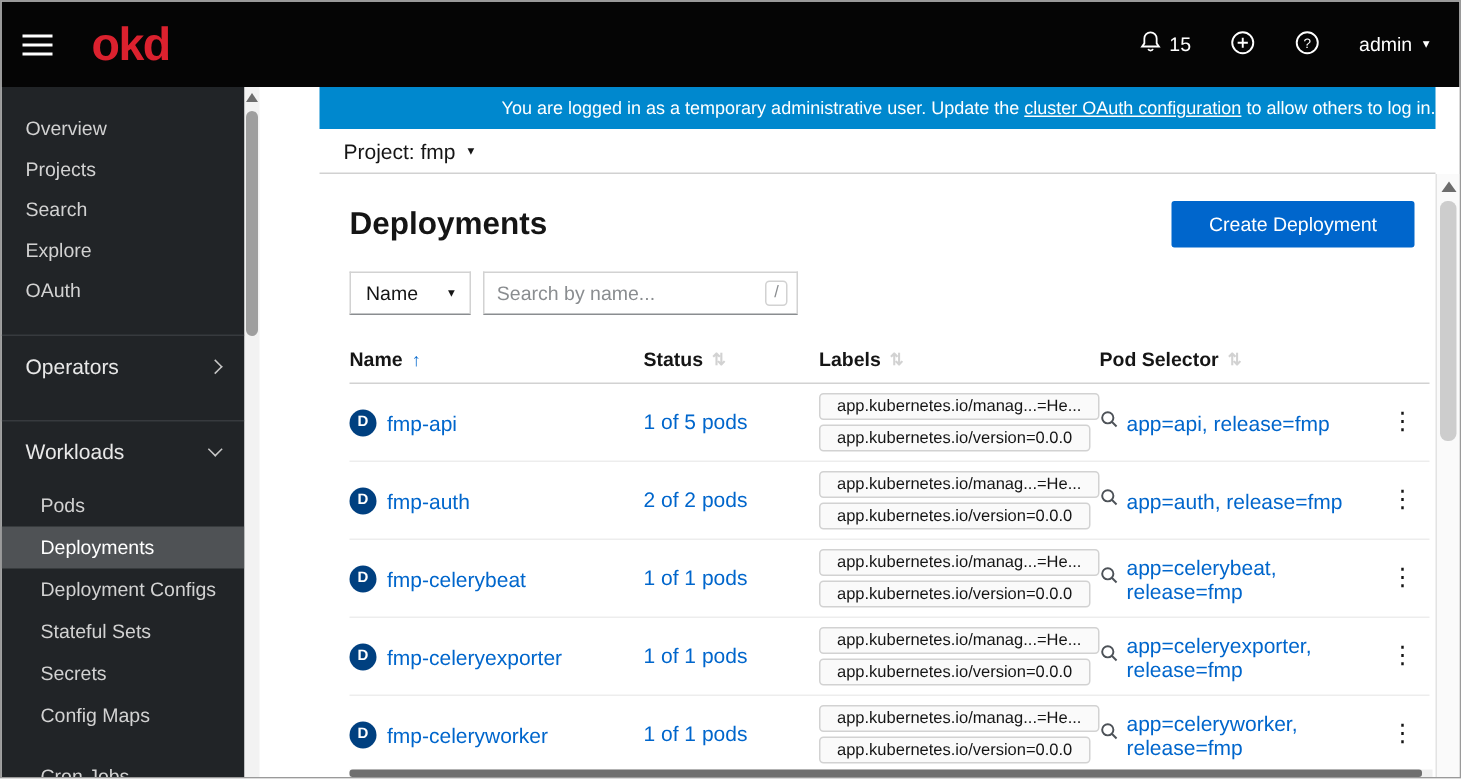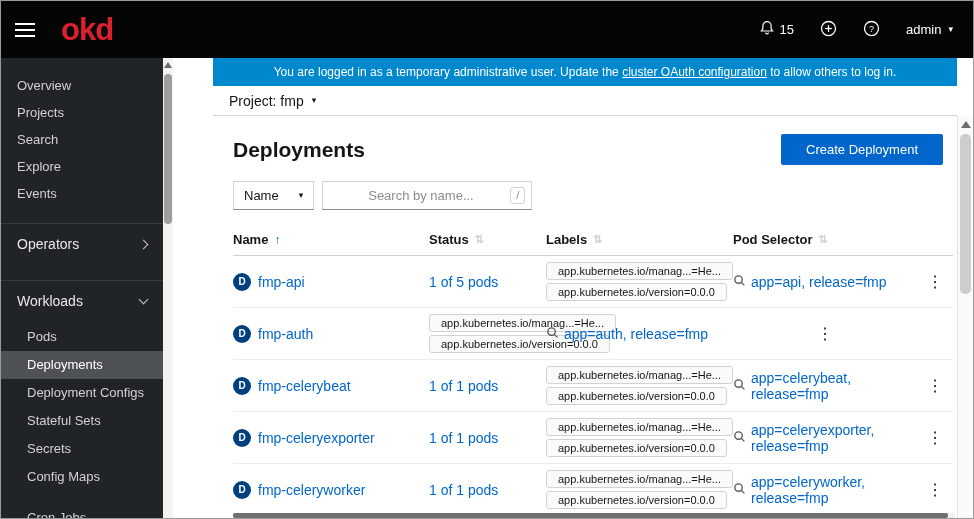--- a/index.html
+++ b/index.html
@@ -61,21 +61,21 @@
     border-bottom: 6px solid #6d6d6d; cursor: pointer;
   }
   .side-scroll .thumb { position: absolute; top: 16px; left: 1px; width: 8px; height: 150px; background: #9e9e9e; border-radius: 4px; cursor: grab; }
   .side-gap { width: 8px; background: #fff; }
 
   
   .main { flex: 1; display: flex; flex-direction: column; min-width: 0; background: #fff; }
   .banner {
     height: 28px; flex: 0 0 28px; width: 744px;
     background: #0088ce; color: #fff; font-size: 12px;
-    display: flex; align-items: center; justify-content: center; gap: 0;
+    display: flex; align-items: center; justify-content: flex-end; gap: 0;
     white-space: nowrap;
   }
   .banner a { color: #fff; text-decoration: underline; cursor: pointer; }
   .project-bar {
     height: 30px; flex: 0 0 30px; width: 744px;
     border-bottom: 1px solid #d1d1d1;
     display: flex; align-items: center; padding-left: 16px;
   }
   .project-dd { display: flex; align-items: center; gap: 8px; font-size: 14px; color: #151515; cursor: pointer; }
   .project-dd .caret { color: #151515; }
@@ -96,21 +96,21 @@
     font-size: 13px; color: #151515; padding: 6px 10px;
     display: flex; align-items: center; gap: 20px; cursor: pointer; font-family: inherit;
   }
   .dropdown-btn .caret { color: #151515; }
   .search-box {
     margin-left: 8px; width: 210px;
     border: 1px solid #d2d2d2; border-bottom-color: #8a8d90;
     display: flex; align-items: center; padding: 0 6px 0 8px; background: #fff;
   }
   .search-box input {
-    border: none; outline: none; flex: 1; font-size: 13px; font-family: inherit; color: #151515; min-width: 0; margin-left: 37px;
+    border: none; outline: none; flex: 1; font-size: 13px; font-family: inherit; color: #151515; min-width: 0;
   }
   .search-box input::placeholder { color: #8a8d90; }
   .kbd-hint {
     border: 1px solid #d2d2d2; border-radius: 3px; color: #8a8d90;
     font-size: 11px; line-height: 1; padding: 2px 5px;
   }
 
   
   .table { margin-top: 18px; padding-right: 4px; }
   .thead, .row { display: grid; grid-template-columns: 196px 117px 187px 1fr 36px; align-items: center; }
@@ -193,21 +193,21 @@
 
   <div class="app-body">
 
     <div class="sidebar-wrap">
       <nav class="sidebar">
         <ul class="nav-top">
             <li class="nav-item">Overview</li>
             <li class="nav-item">Projects</li>
             <li class="nav-item">Search</li>
             <li class="nav-item">Explore</li>
-            <li class="nav-item">Events</li>
+            <li class="nav-item">OAuth</li>
           </ul>
         <div class="section-row">
           <span>Operators</span>
           <span class="chev right"></span>
         </div>
         <div class="section-row">
           <span>Workloads</span>
           <span class="chev down"></span>
         </div>
         <ul class="group-children">
@@ -303,20 +303,23 @@
       <a class="link">app=api, release=fmp</a>
     </div>
     <button class="kebab">⋮</button>
   </div>
 
   <div class="row">
     <div class="res-name">
       <span class="badge">D</span>
       <a class="link">fmp-auth</a>
     </div>
+    <div>
+      <a class="link">2 of 2 pods</a>
+    </div>
     <div class="labels-cell">
                     <span class="label-pill">app.kubernetes.io/manag...=He...</span>
                     <span class="label-pill">app.kubernetes.io/version=0.0.0</span>
                   </div>
     <div class="selector-cell">
       <span>
         <svg width="13" height="13" viewBox="0 0 16 16">
                         <circle cx="6.8" cy="6.8" r="4.6" fill="none" stroke="#4d5258" stroke-width="1.6"></circle>
                         <line x1="10.3" y1="10.3" x2="14" y2="14" stroke="#4d5258" stroke-width="1.6"></line>
                       </svg>

